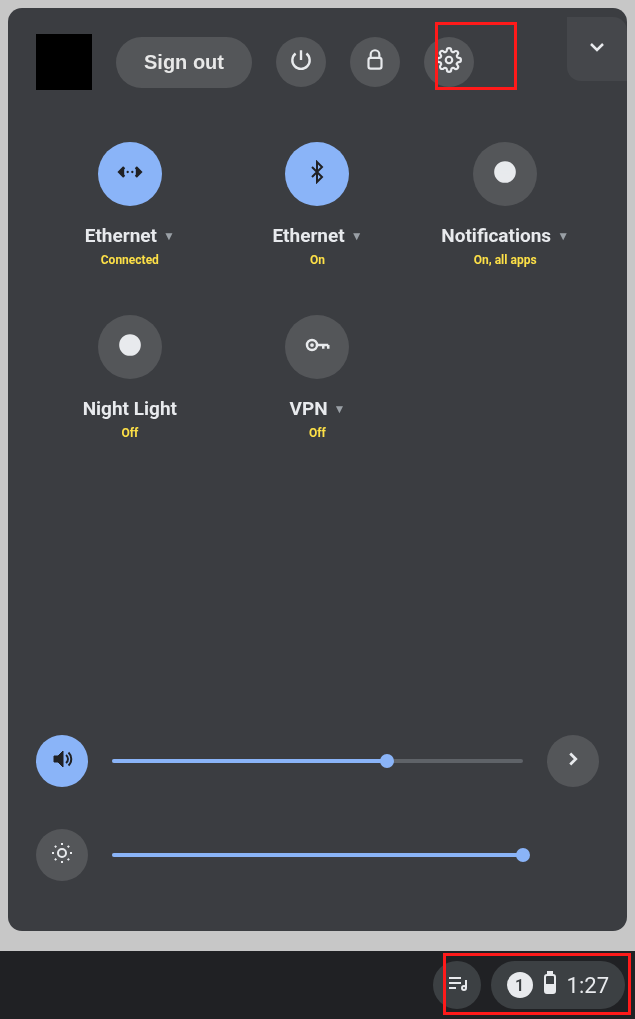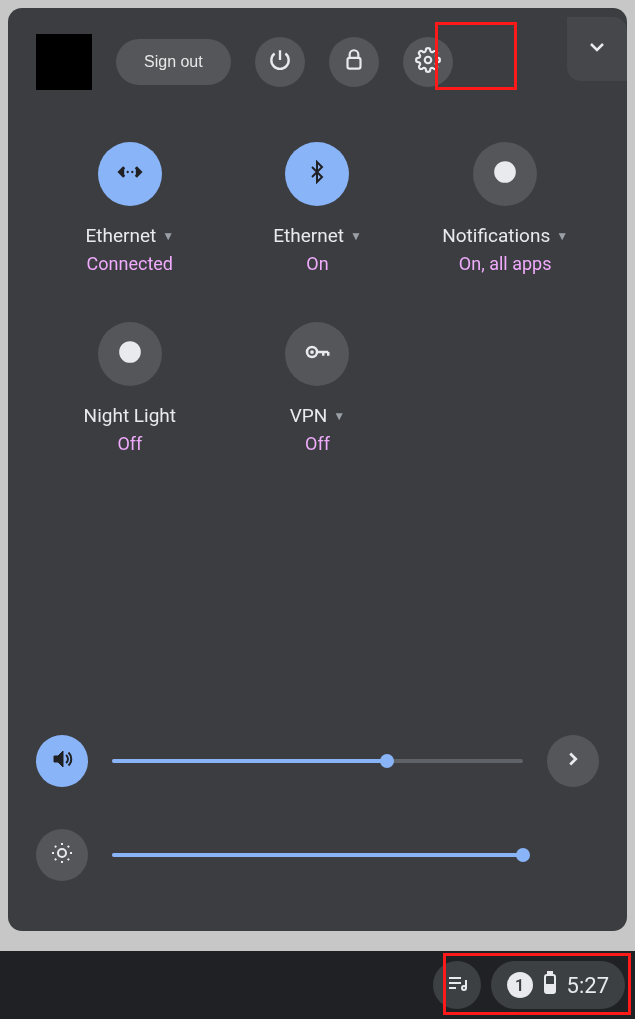--- a/index.html
+++ b/index.html
@@ -34,22 +34,22 @@
       width: 56px;
       height: 56px;
       background: #000;
     }
     .signout-btn {
       background: #545659;
       color: #e8e8e8;
       border: none;
       border-radius: 26px;
       padding: 14px 28px;
-      font-size: 16px;
-      font-weight: 400;
+      font-size: 20px;
+      font-weight: 700;
       cursor: pointer;
     }
     .icon-btn {
       width: 50px;
       height: 50px;
       border-radius: 50%;
       background: #545659;
       display: flex;
       align-items: center;
       justify-content: center;
@@ -73,20 +73,21 @@
       display: grid;
       grid-template-columns: repeat(3, 1fr);
       row-gap: 48px;
       margin-bottom: auto;
     }
     .toggle {
       display: flex;
       flex-direction: column;
       align-items: center;
       cursor: pointer;
+      font-weight: bold;
     }
     .toggle-circle {
       width: 64px;
       height: 64px;
       border-radius: 50%;
       display: flex;
       align-items: center;
       justify-content: center;
       margin-bottom: 18px;
     }
@@ -96,22 +97,22 @@
     .toggle-circle.off svg { stroke: #e8eaed; fill: #e8eaed; }
     .toggle-label-row {
       display: flex;
       align-items: center;
       gap: 6px;
       color: #e8eaed;
       font-size: 19px;
       margin-bottom: 6px;
     }
     .toggle-status {
-      color: #f0abfc;
-      font-size: 18px;
+      color: #fde047;
+      font-size: 12px;
     }
     .caret {
       font-size: 12px;
       color: #9aa0a6;
     }
     .sliders {
       margin-top: auto;
       padding-bottom: 30px;
       display:flex;
       flex-direction: column;
@@ -378,18 +379,18 @@
   </div>
   <div class="status-pill">
     <div class="badge-circle">1</div>
     <span>
       <svg width="14" height="24" viewBox="0 0 14 24" fill="none" stroke="#e8eaed" stroke-width="2">
           <rect x="2" y="4" width="10" height="18" rx="2"></rect>
           <rect x="5" y="1" width="4" height="3" fill="#e8eaed"></rect>
           <rect x="4" y="14" width="6" height="6" fill="#e8eaed"></rect>
         </svg>
     </span>
-    <span>5:27</span>
+    <span>1:27</span>
   </div>
 </div>
 
 <div class="highlight-red" style="top:22px;left:435px;width:82px;height:68px"></div>
 <div class="highlight-red" style="bottom:4px;right:4px;width:188px;height:62px"></div>
 
 </body></html>

